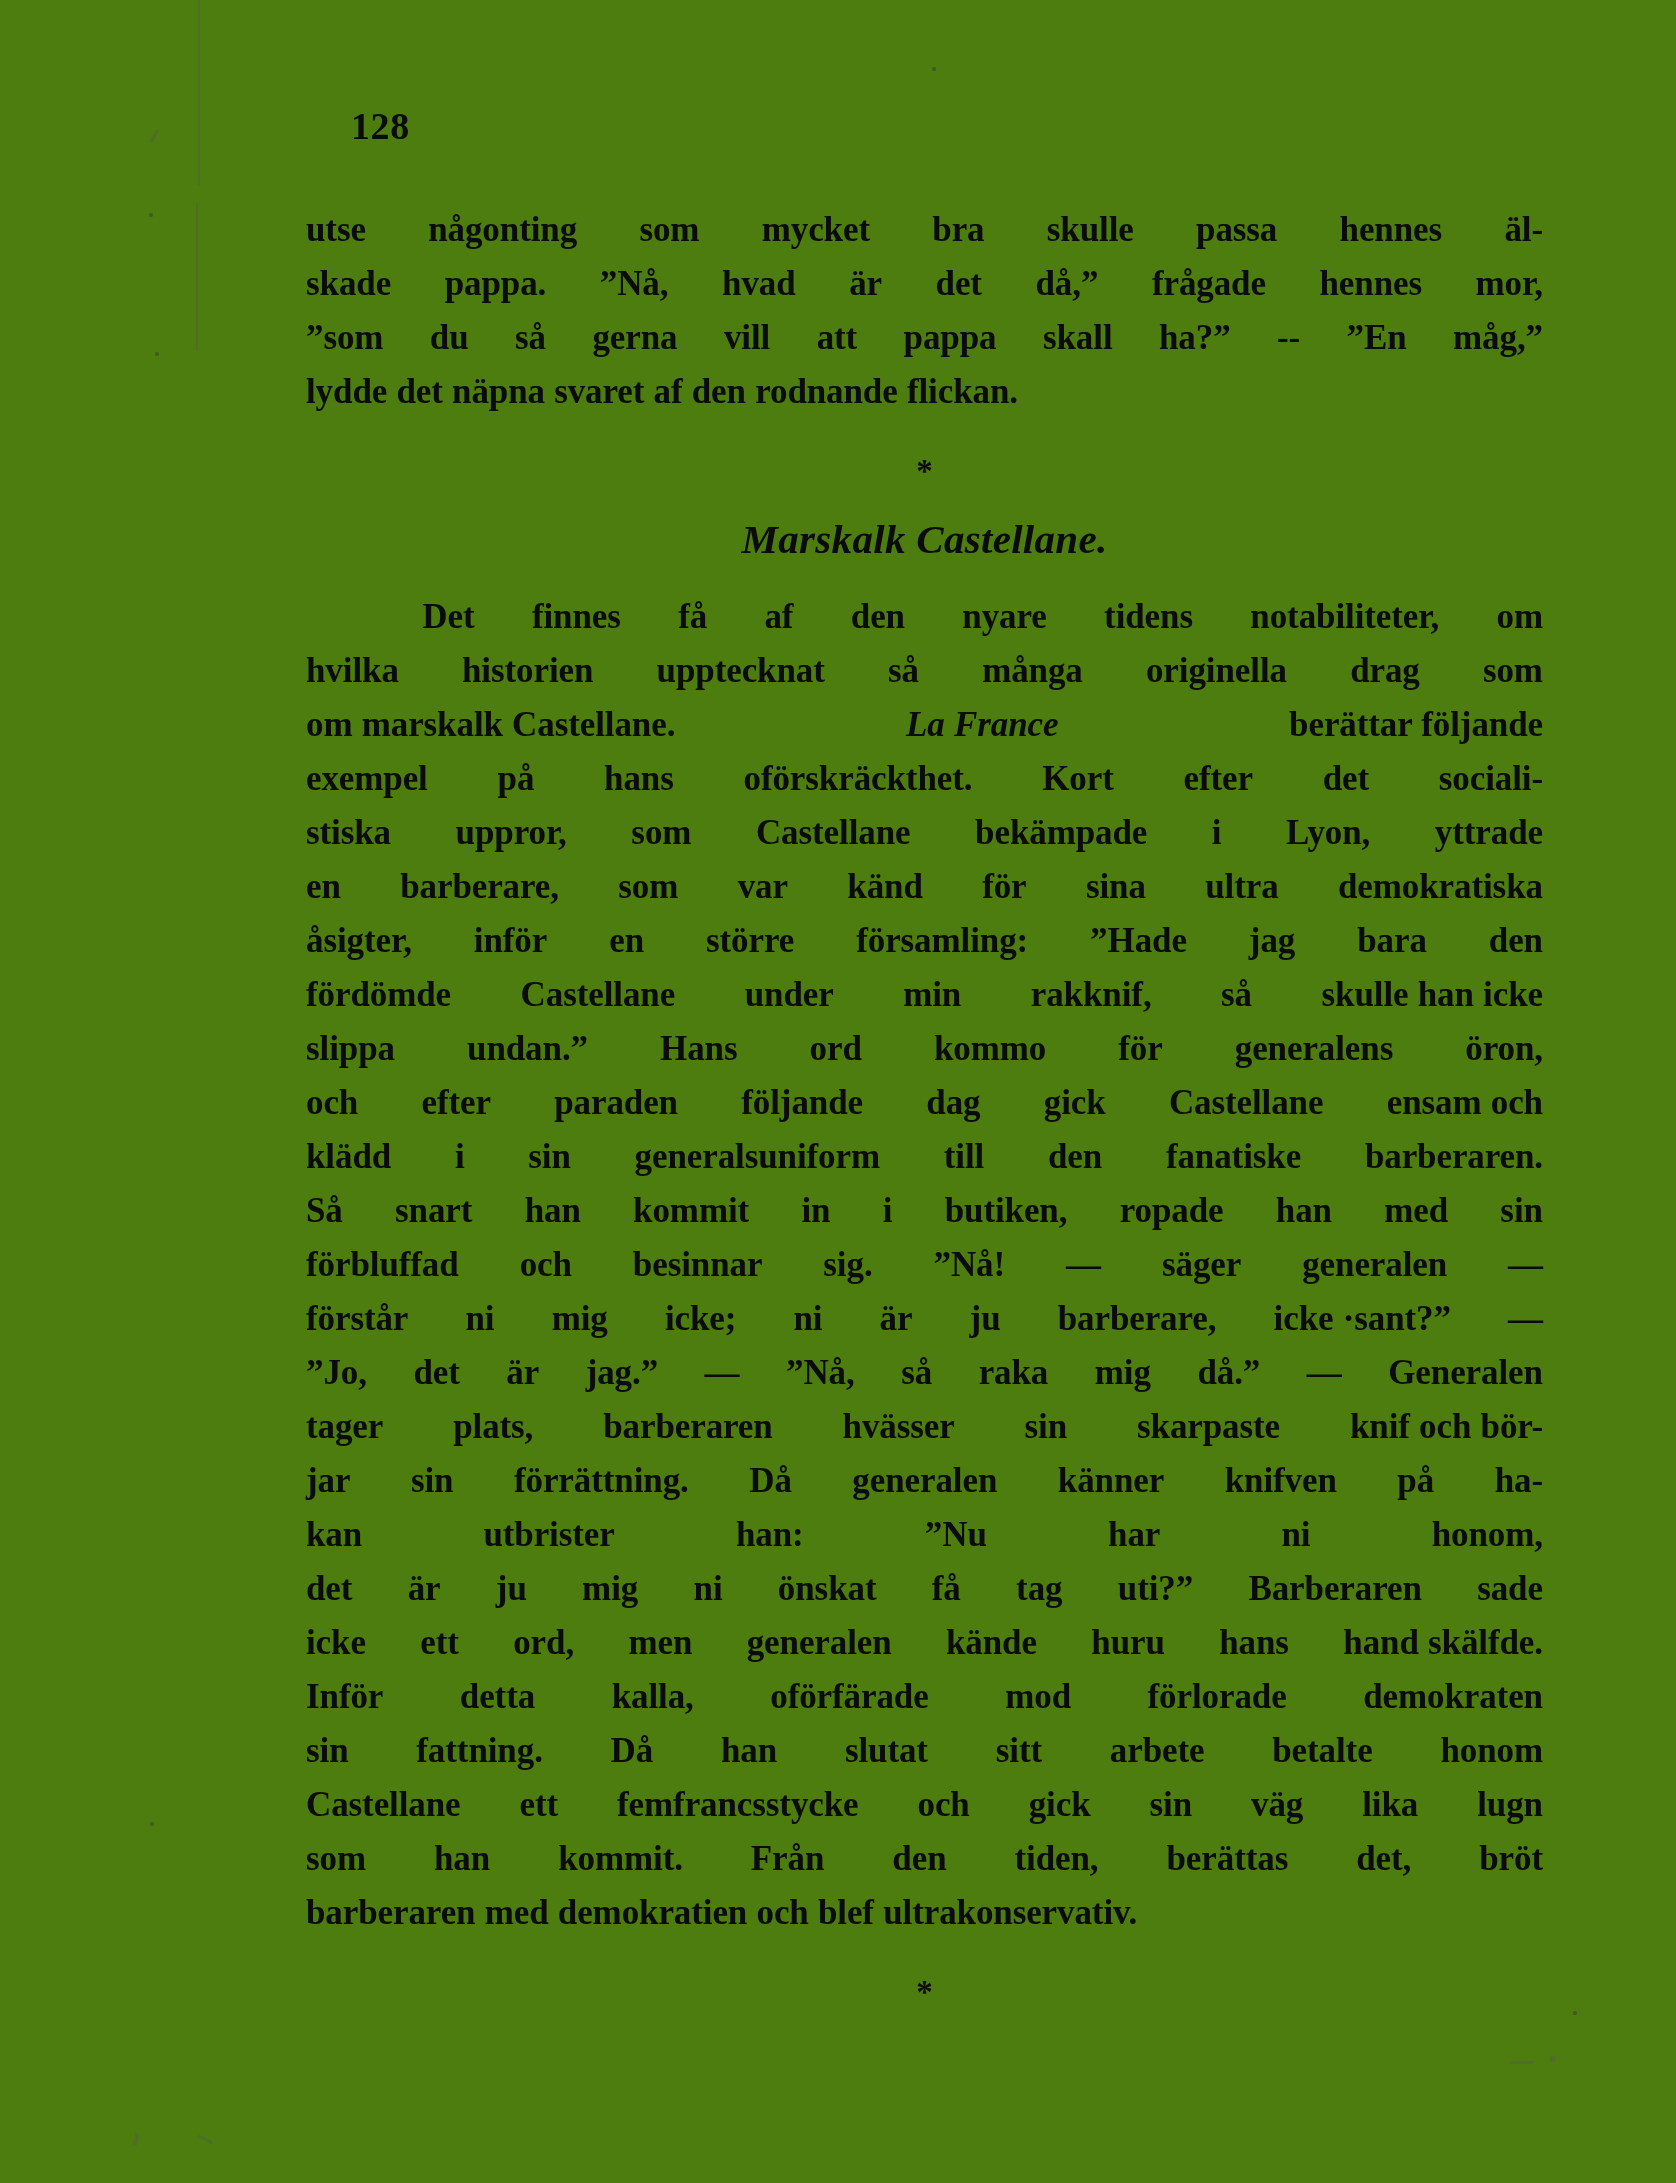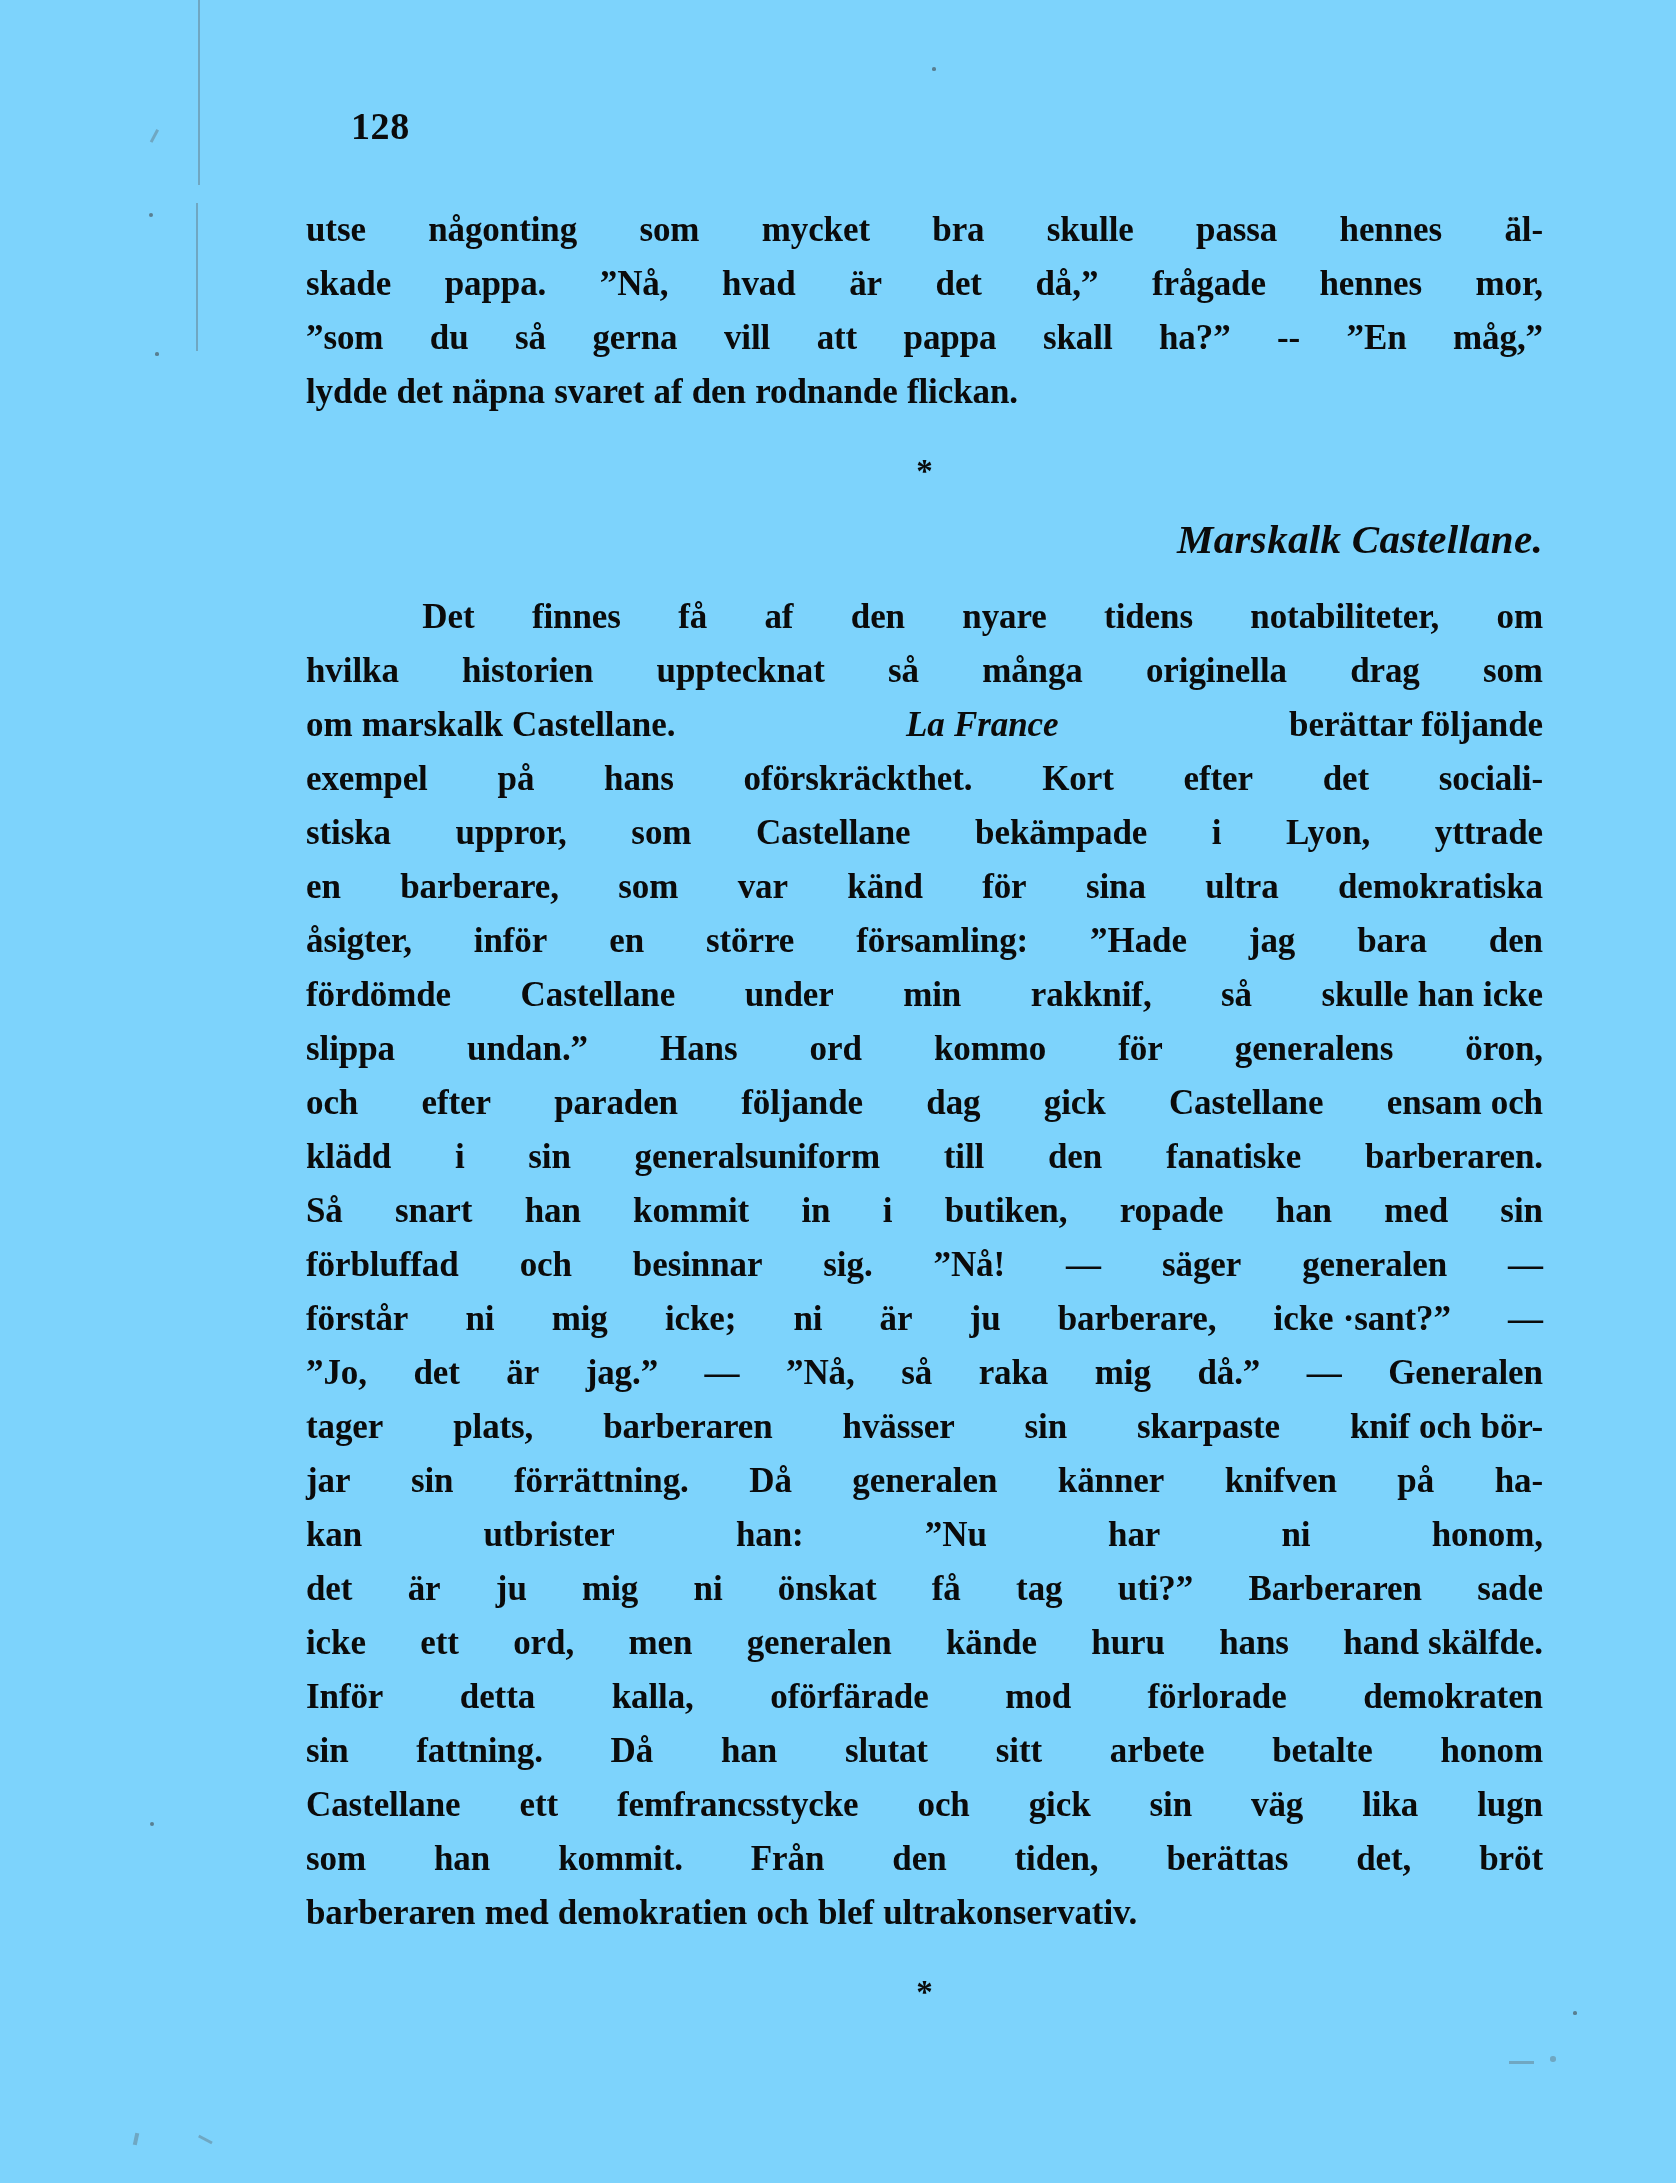--- a/index.html
+++ b/index.html
@@ -14,21 +14,21 @@
     position: relative;
     font-family: "Liberation Serif", "DejaVu Serif", serif;
     color: #0b0b0b;
     overflow: hidden;
   }
 
   
   .scan-page {
     position: absolute;
     inset: 0;
-    background: #7dd3fc;
+    background: #4d7c0f;
   }
 
   
   .speck {
     position: absolute;
     background: #3a3a3a;
     opacity: .55;
     border-radius: 50%;
   }
   .hairline {
@@ -94,21 +94,21 @@
   .divider-star {
     display: block;
     text-align: center;
     font-size: 33px;
     font-weight: 700;
     line-height: 1;
   }
 
   .section-title {
     display: block;
-    text-align: right;
+    text-align: center;
     font-style: italic;
     font-weight: 700;
     font-size: 41px;
     letter-spacing: 0.3px;
     font-family: "Liberation Serif", "DejaVu Serif", serif;
   }
 
   .blk-gap-sm { height: 27px; }
   .blk-gap-md { height: 36px; }
 </style>

